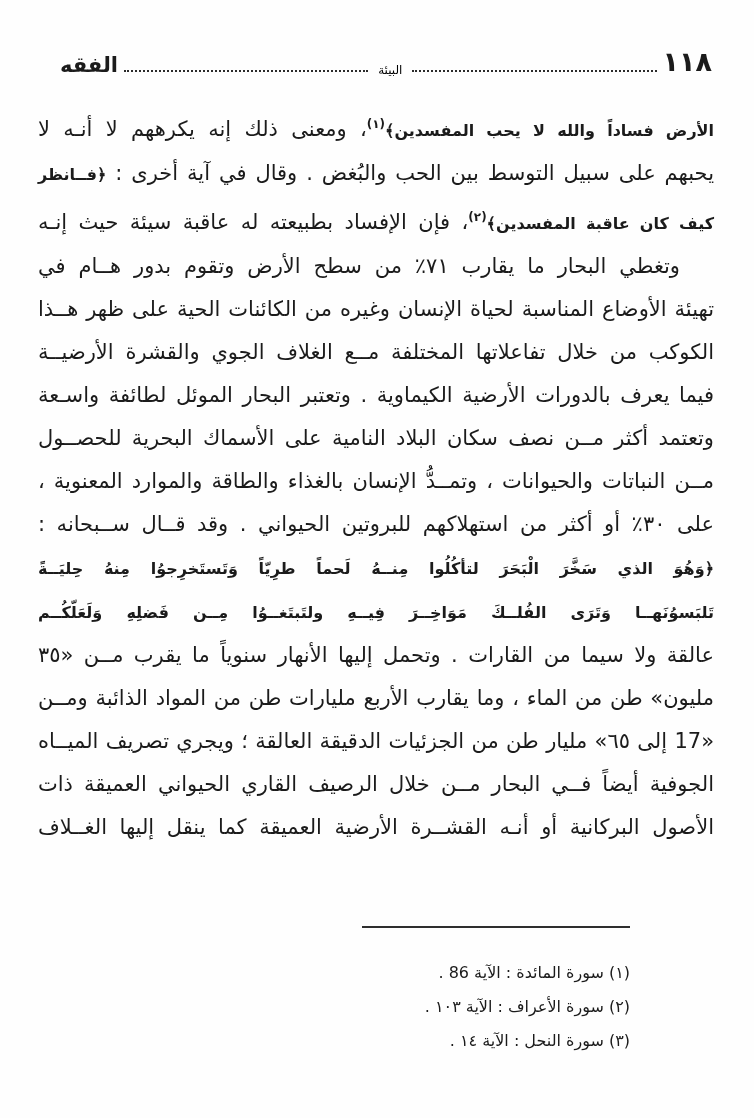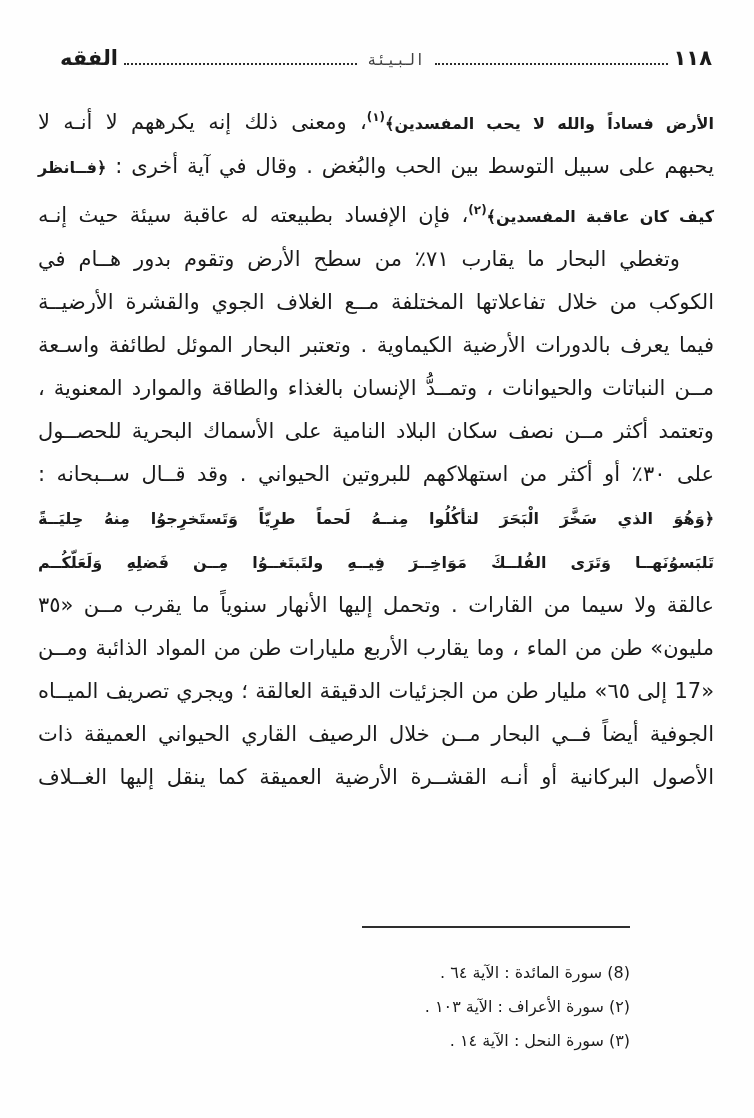--- a/index.html
+++ b/index.html
@@ -16,37 +16,36 @@
     overflow: hidden;
   }
   
   .header {
     display: flex;
     align-items: flex-end;
     padding: 46px 42px 0 60px;
     gap: 6px;
   }
   .header .pagenum {
-    font-size: 21px;
+    font-size: 27px;
     font-weight: 700;
     letter-spacing: 2px;
     white-space: nowrap;
   }
   .header .leader {
     flex: 1 1 auto;
     border-bottom: 2px dotted #2b2b2b;
     height: 1px;
     margin-bottom: 5px;
   }
   .header .center-title {
-    font-size: 16px;
-    color: #404040;
+    font-size: 12px;
+    color: #000000;
     white-space: nowrap;
     padding: 0 4px;
-    font-family: Liberation Mono, monospace;
   }
   .header .left-title {
     font-size: 21px;
     font-weight: 700;
     white-space: nowrap;
   }
   
   .body-text {
     margin: 26px 40px 0 38px;
     font-size: 21px;
@@ -103,36 +102,37 @@
     <span class="center-title">البيئة</span>
     <span class="leader"></span>
     <span class="left-title">الفقه</span>
   </div>
 
   <div class="body-text" id="body-text">
       <div class="line"><span class="seg-bold">الأرض فساداً والله لا يحب المفسدين﴾</span><span class="seg-sup">(١)</span><span>، ومعنى ذلك إنه يكرههم لا أنـه لا</span></div>
       <div class="line"><span>يحبهم على سبيل التوسط بين الحب والبُغض . وقال في آية أخرى : </span><span class="seg-bold">﴿فــانظر</span></div>
       <div class="line"><span class="seg-bold">كيف كان عاقبة المفسدين﴾</span><span class="seg-sup">(٢)</span><span>، فإن الإفساد بطبيعته له عاقبة سيئة حيث إنـه</span></div>
       <div class="line indent"><span>وتغطي البحار ما يقارب ٧١٪ من سطح الأرض وتقوم بدور هــام في</span></div>
+      <div class="line"><span>تهيئة الأوضاع المناسبة لحياة الإنسان وغيره من الكائنات الحية على ظهر هــذا</span></div>
       <div class="line"><span>الكوكب من خلال تفاعلاتها المختلفة مــع الغلاف الجوي والقشرة الأرضيــة</span></div>
       <div class="line"><span>فيما يعرف بالدورات الأرضية الكيماوية . وتعتبر البحار الموئل لطائفة واسـعة</span></div>
+      <div class="line"><span>وتعتمد أكثر مــن نصف سكان البلاد النامية على الأسماك البحرية للحصــول</span></div>
       <div class="line"><span>مــن النباتات والحيوانات ، وتمــدُّ الإنسان بالغذاء والطاقة والموارد المعنوية ،</span></div>
-      <div class="line"><span>وتعتمد أكثر مــن نصف سكان البلاد النامية على الأسماك البحرية للحصــول</span></div>
       <div class="line"><span>على ٣٠٪ أو أكثر من استهلاكهم للبروتين الحيواني . وقد قــال ســبحانه :</span></div>
       <div class="line"><span class="seg-bold">﴿وَهُوَ الذي سَخَّرَ الْبَحَرَ لتأكُلُوا مِنــهُ لَحماً طرِيّاً وَتَستَخرِجوُا مِنهُ حِليَــةً</span></div>
       <div class="line"><span class="seg-bold">تَلبَسوُنَهــا وَتَرَى الفُلــكَ مَوَاخِــرَ فِيــهِ ولتَبتَغــوُا مِــن فَضلِهِ وَلَعَلّكُــم</span></div>
       <div class="line"><span>عالقة ولا سيما من القارات . وتحمل إليها الأنهار سنوياً ما يقرب مــن «٣٥</span></div>
       <div class="line"><span>مليون» طن من الماء ، وما يقارب الأربع مليارات طن من المواد الذائبة ومــن</span></div>
       <div class="line"><span>«17 إلى ٦٥» مليار طن من الجزئيات الدقيقة العالقة ؛ ويجري تصريف الميــاه</span></div>
       <div class="line"><span>الجوفية أيضاً فــي البحار مــن خلال الرصيف القاري الحيواني العميقة ذات</span></div>
       <div class="line"><span>الأصول البركانية أو أنـه القشــرة الأرضية العميقة كما ينقل إليها الغــلاف</span></div>
     </div>
 
   <div class="footnotes">
     <div class="footnote-sep"></div>
     <div id="footnote-list">
-        <div class="footnote-line">(8) سورة المائدة : الآية ٦٤ .</div>
+        <div class="footnote-line">(١) سورة المائدة : الآية 86 .</div>
         <div class="footnote-line">(٢) سورة الأعراف : الآية ١٠٣ .</div>
         <div class="footnote-line">(٣) سورة النحل : الآية ١٤ .</div>
       </div>
   </div>
 
 </div>
 
 </body></html>

